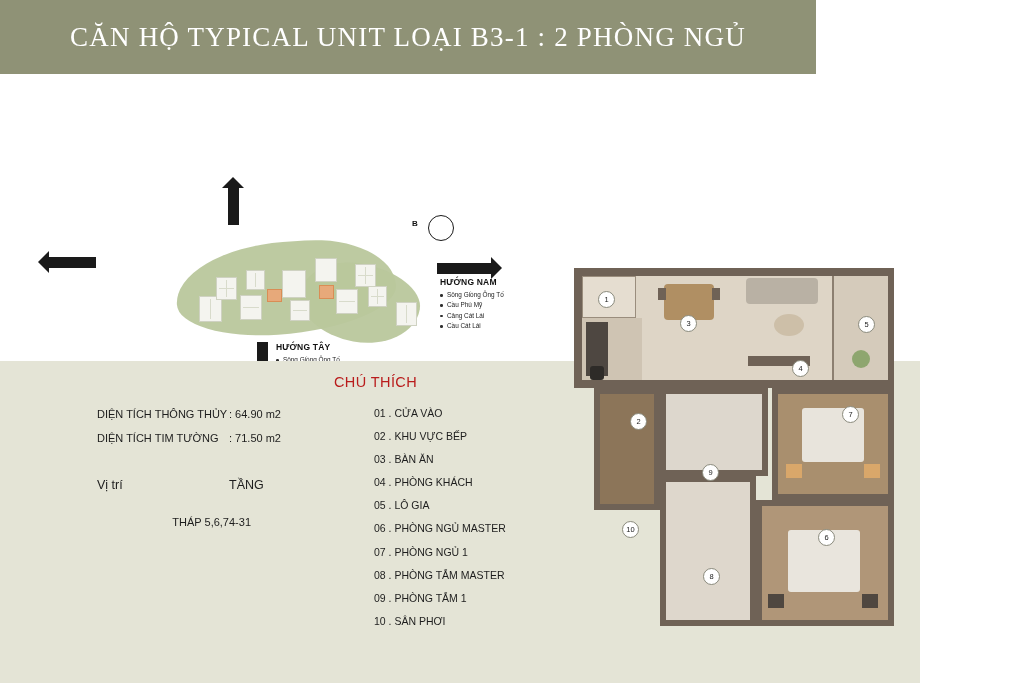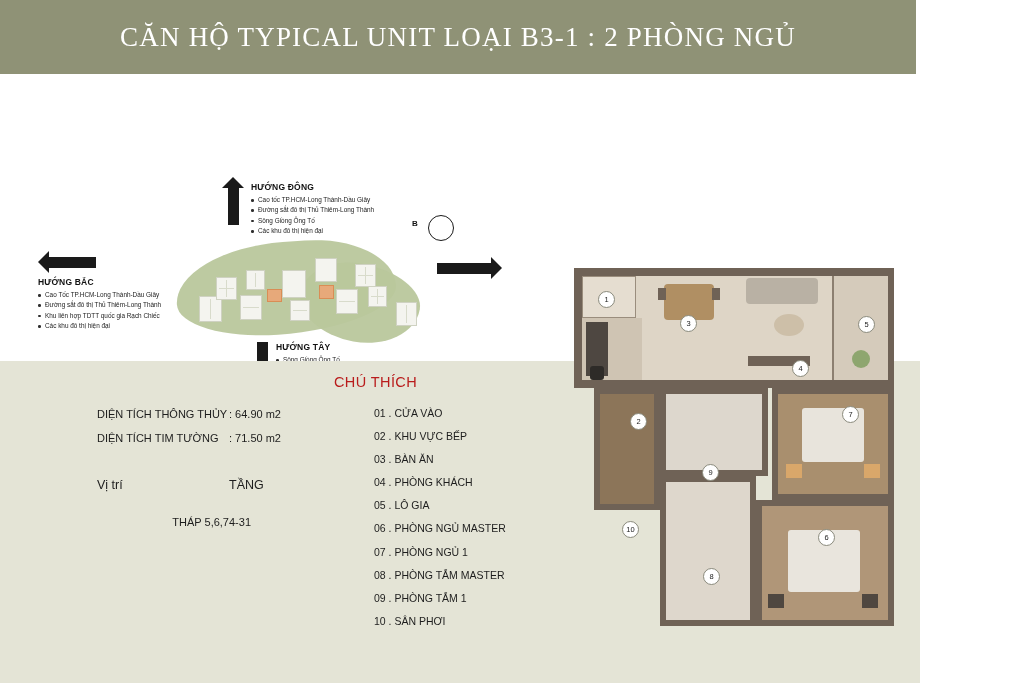--- a/index.html
+++ b/index.html
@@ -5,21 +5,21 @@
   html,body{margin:0;padding:0;}
   body{
     width:1024px;height:683px;
     background:#ffffff;
     font-family:"Liberation Sans", sans-serif;
     overflow:hidden;
     position:relative;
   }
   
   .header{
-    position:absolute;left:0;top:0;width:916px;height:74px;
+    position:absolute;left:0;top:0;width:816px;height:74px;
     background:#8f9276;
     display:flex;align-items:center;justify-content:center;
   }
   .header-title{
     color:#ffffff;
     font-family:"Liberation Serif", serif;
     font-size:27px;
     letter-spacing:1.2px;
     font-weight:400;
     white-space:nowrap;
@@ -148,42 +148,33 @@
   <div class="bldg" style="left:315px;top:184px;width:20px;height:22px;"></div>
   <div class="bldg" style="left:336px;top:215px;width:20px;height:23px;"></div>
   <div class="bldg" style="left:355px;top:190px;width:19px;height:21px;"></div>
   <div class="bldg" style="left:368px;top:212px;width:17px;height:19px;"></div>
   <div class="bldg" style="left:396px;top:228px;width:19px;height:22px;"></div>
 
   <div class="compass"></div>
   <div class="compass-label">B</div>
 
   <div class="arrow-up" style="left:228px;top:113px;height:38px;"></div>
-  <div class="dir" style="left:251px;top:108px;">
-    <div class="dir-title">HƯỚNG ĐÔNG</div>
+
+  <div class="arrow-left" style="left:48px;top:183px;width:48px;"></div>
+
+  <div class="arrow-right" style="left:437px;top:189px;width:55px;"></div>
+  <div class="dir" style="left:440px;top:203px;">
+    <div class="dir-title">HƯỚNG NAM</div>
     <ul>
-      <li>Cao tốc TP.HCM-Long Thành-Dầu Giây</li>
-      <li>Đường sắt đô thị Thủ Thiêm-Long Thành</li>
       <li>Sông Giồng Ông Tố</li>
-      <li>Các khu đô thị hiện đại</li>
+      <li>Cầu Phú Mỹ</li>
+      <li>Cảng Cát Lái</li>
+      <li>Cầu Cát Lái</li>
     </ul>
   </div>
-
-  <div class="arrow-left" style="left:48px;top:183px;width:48px;"></div>
-  <div class="dir" style="left:38px;top:203px;">
-    <div class="dir-title">HƯỚNG BẮC</div>
-    <ul>
-      <li>Cao Tốc TP.HCM-Long Thành-Dầu Giây</li>
-      <li>Đường sắt đô thị Thủ Thiêm-Long Thành</li>
-      <li>Khu liên hợp TDTT quốc gia Rạch Chiếc</li>
-      <li>Các khu đô thị hiện đại</li>
-    </ul>
-  </div>
-
-  <div class="arrow-right" style="left:437px;top:189px;width:55px;"></div>
 
   <div class="arrow-down" style="left:257px;top:268px;height:42px;"></div>
   <div class="dir" style="left:276px;top:268px;">
     <div class="dir-title">HƯỚNG TÂY</div>
     <ul>
       <li>Sông Giồng Ông Tố</li>
       <li>Nút giao An Phú</li>
       <li>Ga Thủ Thiêm</li>
       <li>Landmark 81</li>
     </ul>

